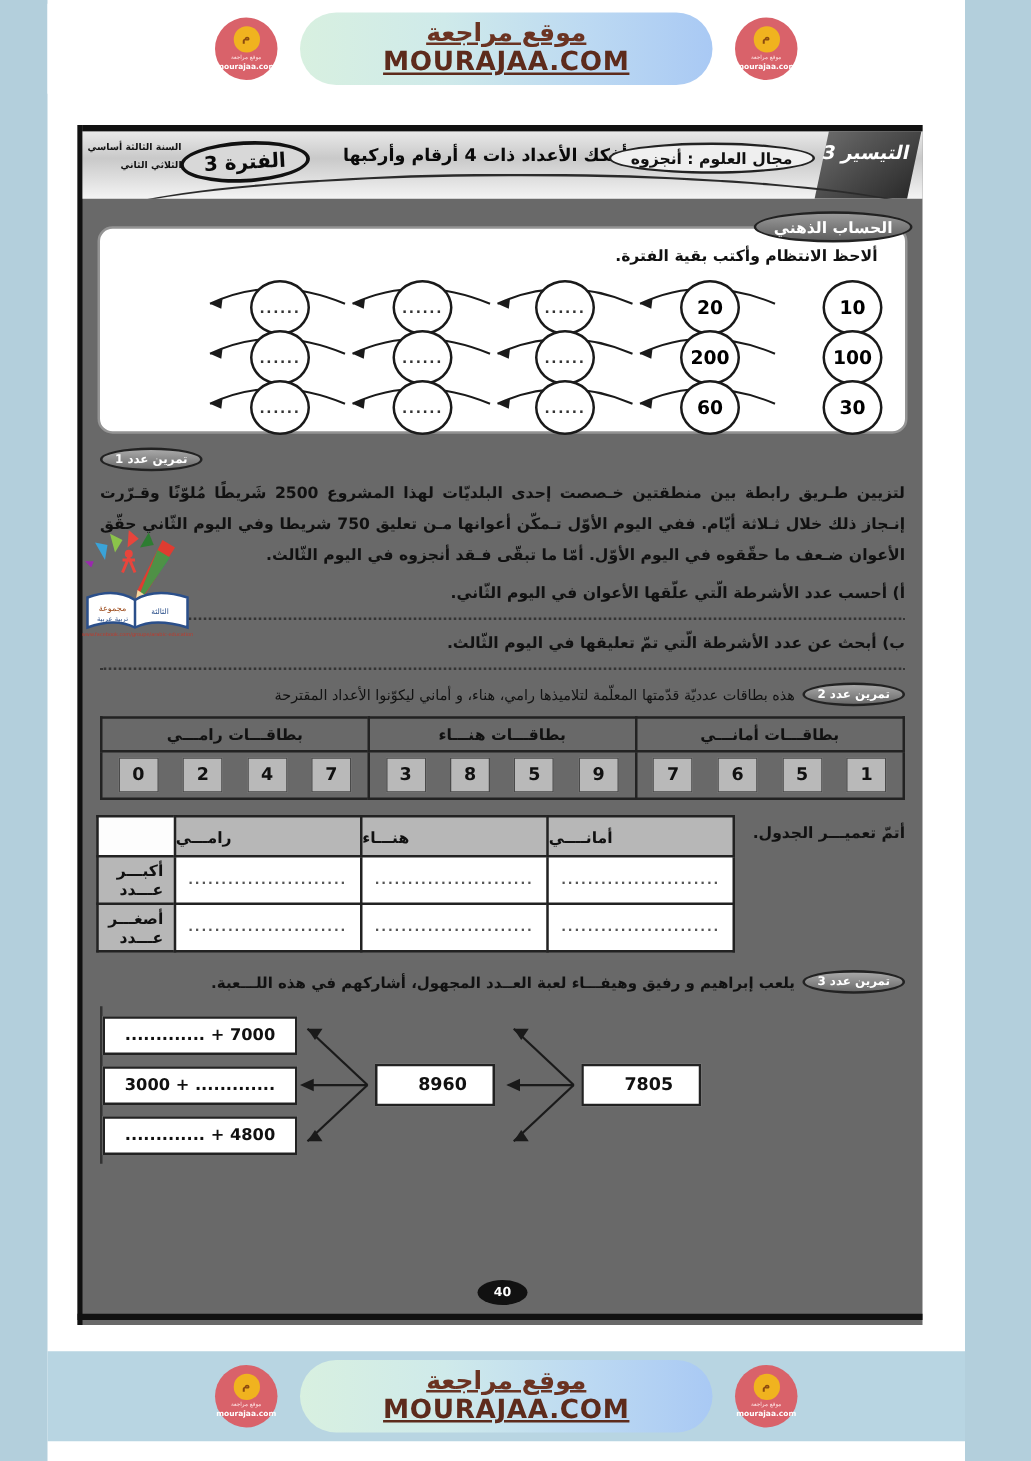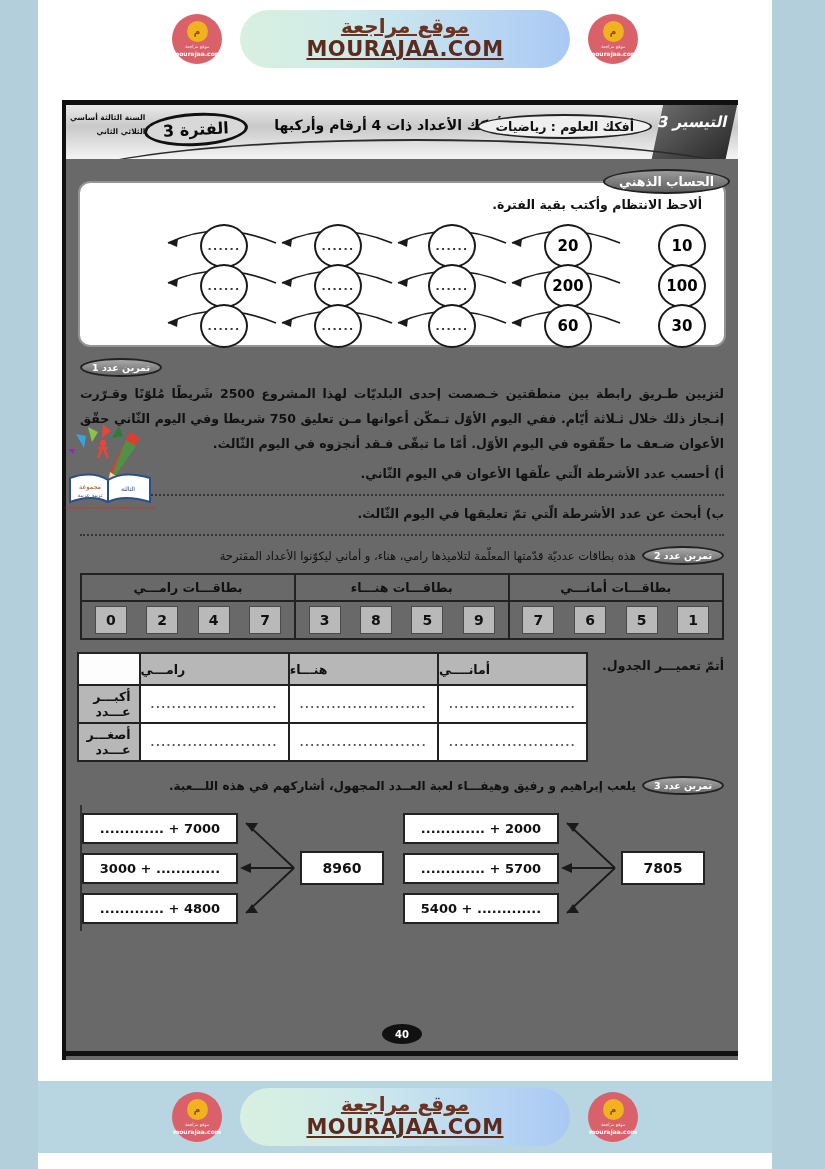--- a/index.html
+++ b/index.html
@@ -175,21 +175,21 @@
   .ex3-col.right-col{border-left:2px solid #333;}
   .ex3-boxes{display:flex;flex-direction:column;gap:9px;}
   .ex3-box{
     width:152px;height:27px;border:2px solid #222;background:#fff;
     display:flex;align-items:center;justify-content:center;
     font-size:13px;font-weight:bold;color:#111;
   }
   .ex3-target{
     width:80px;height:30px;border:2px solid #222;background:#fff;
     display:flex;align-items:center;justify-content:center;
-    font-size:14px;font-weight:bold;color:#111;
+    font-size:14px;font-weight:bold;color:#111;padding-left:12px;
   }
   .ex3-svg{width:62px;height:118px;}
 
   .pagenum{
     position:absolute;left:50%;transform:translateX(-50%);bottom:16px;
     width:40px;height:20px;border-radius:50%;background:#111;color:#fff;
     font-size:10px;font-weight:bold;display:flex;align-items:center;justify-content:center;
   }
   .sheet-bottom{
     position:absolute;left:-4px;bottom:4px;width:676px;height:5px;background:#111;
@@ -223,21 +223,21 @@
 
   <div class="sheet">
 
     <div class="hdr">
       <div class="hdr-meta">
         <div>السنة الثالثة أساسي</div>
         <div>الثلاثي الثاني</div>
       </div>
       <div class="hdr-period">الفترة 3</div>
       <div class="hdr-title">أفكك الأعداد ذات 4 أرقام وأركبها</div>
-      <div class="hdr-subject">أفكك العلوم : رياضيات</div>
+      <div class="hdr-subject">مجال العلوم : أنجزوه</div>
       <div class="hdr-corner">
         <span>التيسير 3</span>
       </div>
     </div>
 
     <div class="mental">
       <div class="mental-badge">الحساب الذهني</div>
       <div class="mental-instr">ألاحظ الانتظام وأكتب بقية الفترة.</div>
       <div class="chain">
         <svg width="648" height="120" viewBox="0 0 648 120">
@@ -401,25 +401,20 @@
           <g fill="#1a1a1a">
             <path d="M8 14 l12 0 l-6 9 z"></path>
               <path d="M2 59 l11 -5 l0 10 z"></path>
               <path d="M8 104 l12 0 l-6 -9 z"></path>
           </g>
         </svg>
         <div class="ex3-target">8960</div>
       </div>
 
       <div class="ex3-col">
-        <div class="ex3-boxes">
-          <div class="ex3-box">............. + 2000</div>
-          <div class="ex3-box">............. + 5700</div>
-          <div class="ex3-box">5400 + .............</div>
-        </div>
         <svg class="ex3-svg" viewBox="0 0 62 118">
           <g stroke="#1a1a1a" stroke-width="1.8" fill="none">
             <path d="M56 59 L8 14"></path>
               <path d="M56 59 L8 59"></path>
               <path d="M56 59 L8 104"></path>
           </g>
           <g fill="#1a1a1a">
             <path d="M8 14 l12 0 l-6 9 z"></path>
               <path d="M2 59 l11 -5 l0 10 z"></path>
               <path d="M8 104 l12 0 l-6 -9 z"></path>

